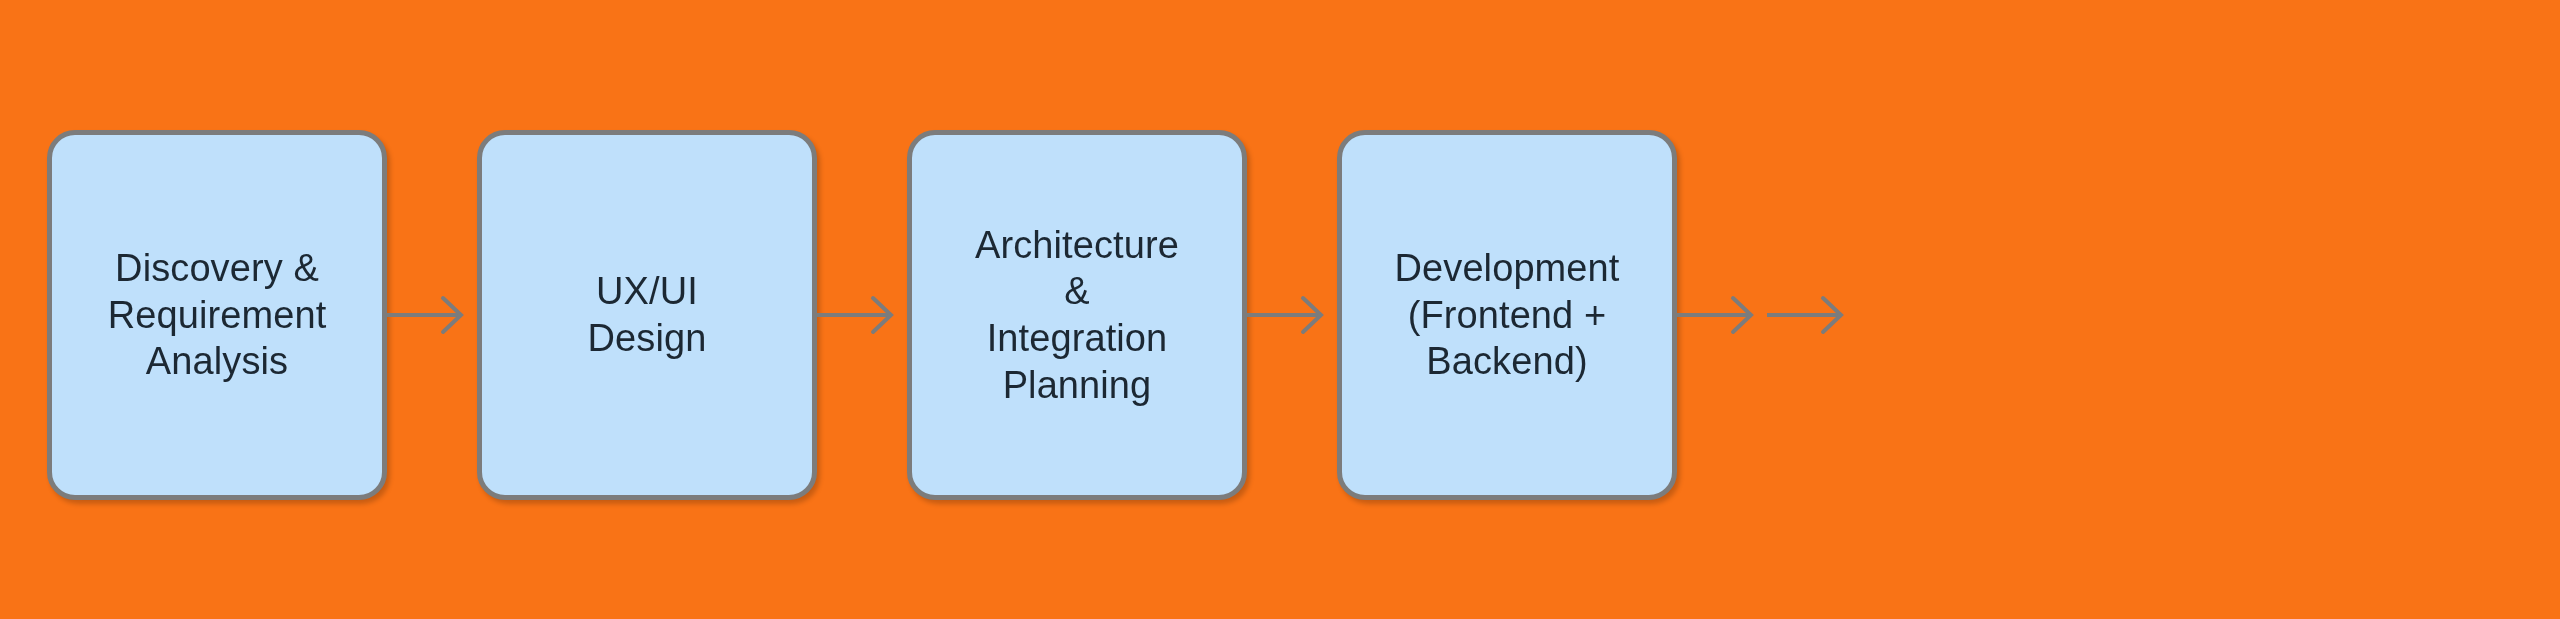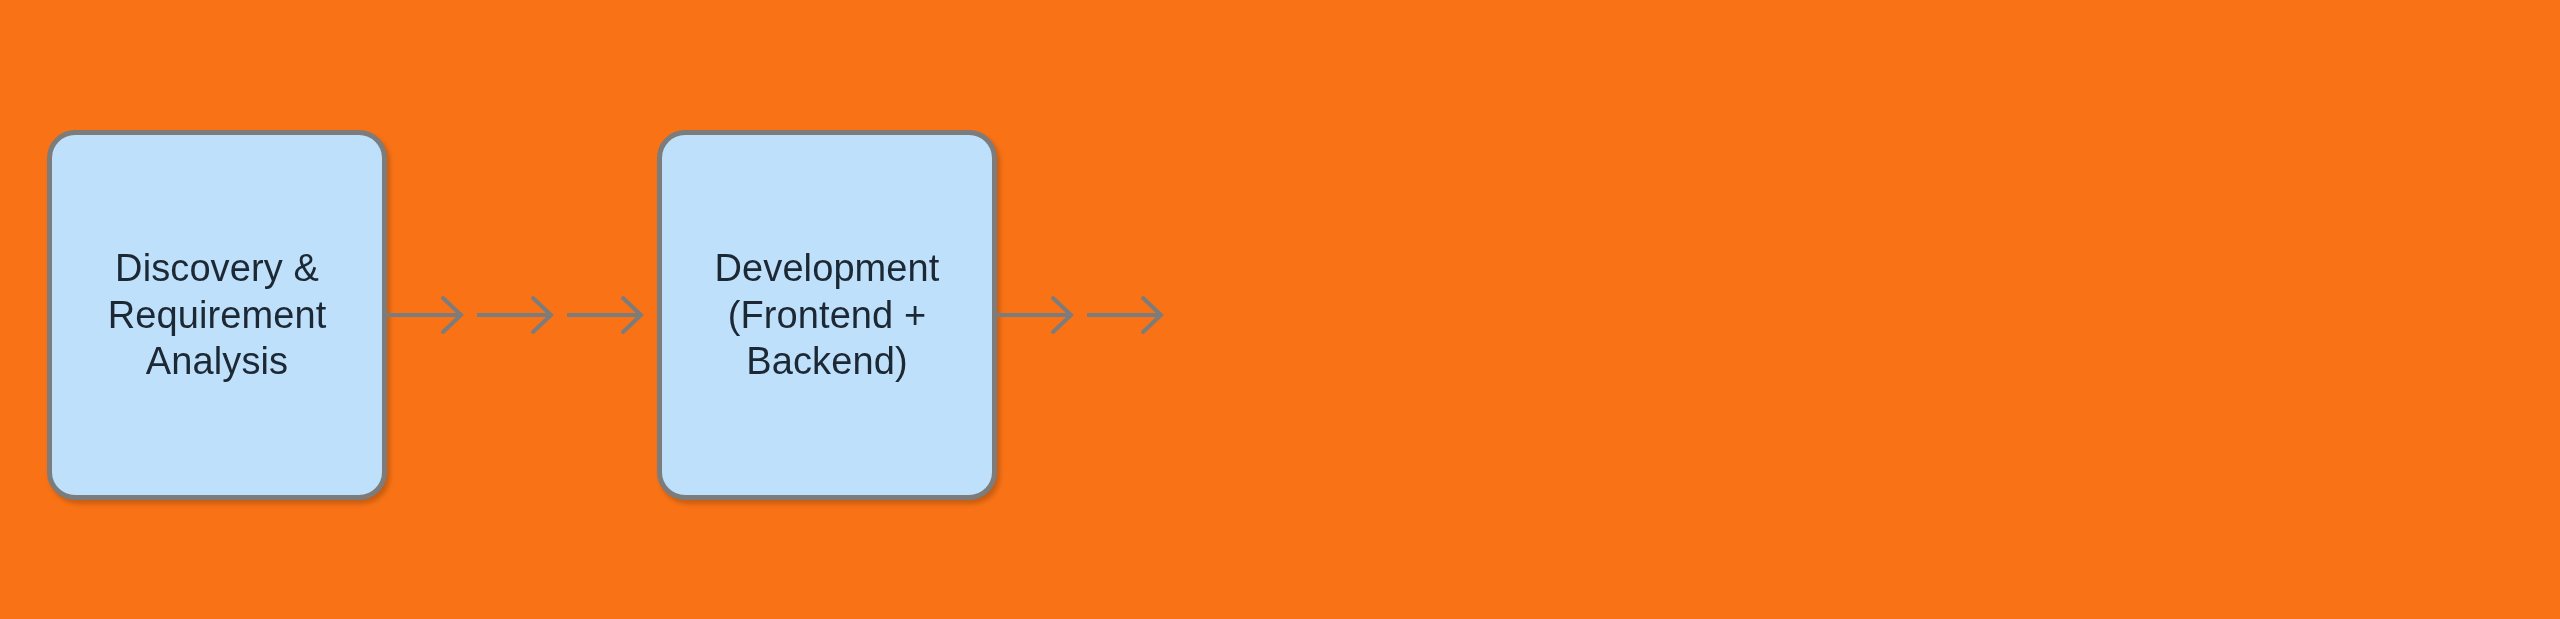--- a/index.html
+++ b/index.html
@@ -92,28 +92,38 @@
 Analysis</span>
     </div>
 
     <div class="flow-connector">
       <svg viewBox="0 0 90 56" xmlns="http://www.w3.org/2000/svg">
         <line x1="0" y1="28" x2="72" y2="28" stroke="#7c7c7c" stroke-width="4"></line>
         <polyline points="56,11 74,28 56,45" fill="none" stroke="#7c7c7c" stroke-width="4" stroke-linecap="round" stroke-linejoin="miter"></polyline>
       </svg>
     </div>
 
+    <div class="flow-node">
+      <span class="flow-node-label">UX/UI
+Design</span>
+    </div>
 
     <div class="flow-connector">
       <svg viewBox="0 0 90 56" xmlns="http://www.w3.org/2000/svg">
         <line x1="0" y1="28" x2="72" y2="28" stroke="#7c7c7c" stroke-width="4"></line>
         <polyline points="56,11 74,28 56,45" fill="none" stroke="#7c7c7c" stroke-width="4" stroke-linecap="round" stroke-linejoin="miter"></polyline>
       </svg>
     </div>
 
+    <div class="flow-node">
+      <span class="flow-node-label">Architecture
+&amp;
+Integration
+Planning</span>
+    </div>
 
     <div class="flow-connector">
       <svg viewBox="0 0 90 56" xmlns="http://www.w3.org/2000/svg">
         <line x1="0" y1="28" x2="72" y2="28" stroke="#7c7c7c" stroke-width="4"></line>
         <polyline points="56,11 74,28 56,45" fill="none" stroke="#7c7c7c" stroke-width="4" stroke-linecap="round" stroke-linejoin="miter"></polyline>
       </svg>
     </div>
 
     <div class="flow-node">
       <span class="flow-node-label">Development

